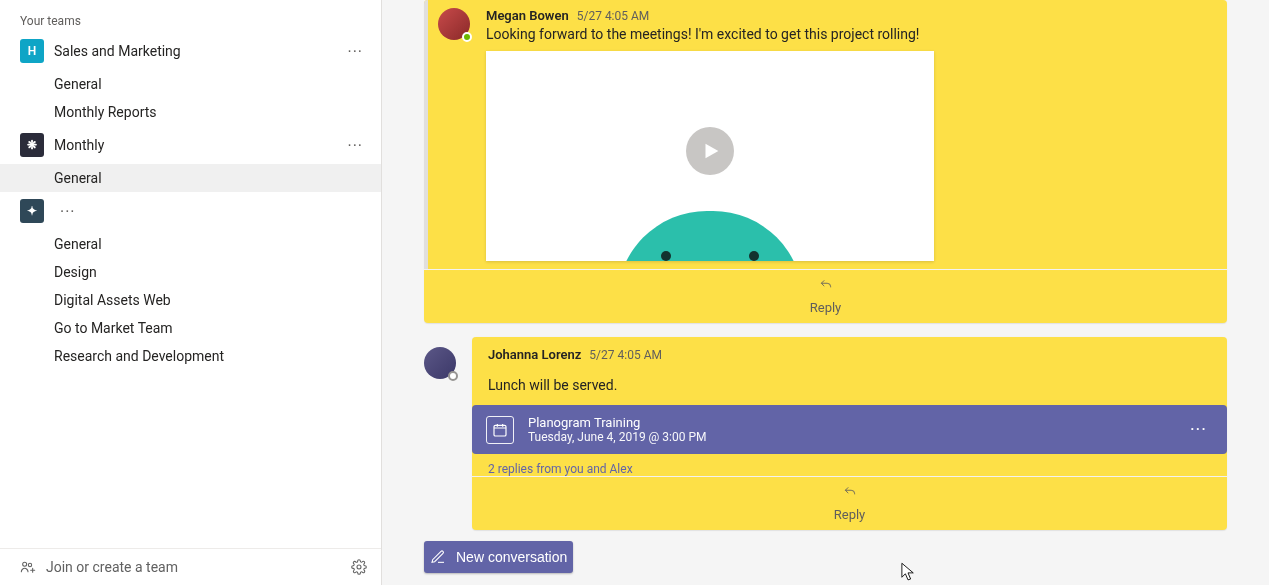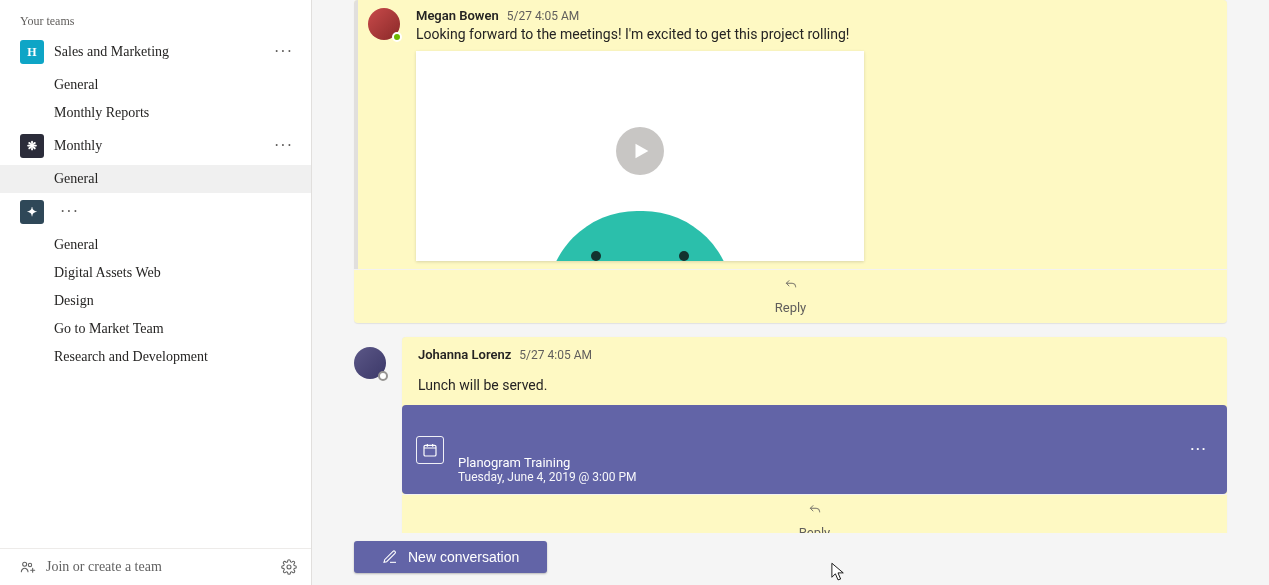--- a/index.html
+++ b/index.html
@@ -7,27 +7,26 @@
     font-family: "Segoe UI", -apple-system, BlinkMacSystemFont, Roboto, "Helvetica Neue", sans-serif;
     font-size: 14px;
     color: #252423;
     background: #f5f5f5;
     width: 1269px;
     height: 585px;
     overflow: hidden;
     display: flex;
   }
   .sidebar {
-    width: 312px;
+    width: 382px;
     background: #fff;
     border-right: 1px solid #e1dfdd;
     display: flex;
     flex-direction: column;
     position: relative;
-    font-family: Liberation Serif, serif;
   }
   .sidebar-scroll {
     flex: 1;
     overflow-y: auto;
     padding-top: 8px;
   }
   .your-teams {
     font-size: 12px;
     color: #605e5c;
     padding: 6px 12px 4px 20px;
@@ -103,21 +102,21 @@
     display: flex;
     flex-direction: column;
     overflow: hidden;
   }
   .message-list {
     flex: 1;
     overflow-y: auto;
     padding: 0 42px 10px 42px;
   }
   .post-card {
-    background: #fef9c3;
+    background: #fde047;
     border-radius: 4px;
     box-shadow: 0 0.5px 1px rgba(0,0,0,0.08);
     position: relative;
     padding: 0;
     margin-bottom: 14px;
     overflow: hidden;
   }
   .msg-header {
     display: flex;
     align-items: baseline;
@@ -249,21 +248,20 @@
     height: 28px;
     border: 1.5px solid rgba(255,255,255,0.9);
     border-radius: 3px;
     display: flex;
     align-items: center;
     justify-content: center;
   }
   .event-details .event-title {
     font-size: 13px;
     font-weight: 400;
-    margin-top: 40px;
   }
   .event-details .event-time {
     font-size: 12px;
     opacity: 0.95;
   }
   .event-more {
     margin-left: auto;
     color: #fff;
     font-size: 18px;
     letter-spacing: 1px;
@@ -278,21 +276,21 @@
   }
 
   .compose-area {
     padding: 8px 42px 12px 42px;
   }
   .new-convo-btn {
     background: #6264a7;
     color: #fff;
     border: none;
     border-radius: 3px;
-    padding: 8px 28px;
+    padding: 8px 6px;
     display: inline-flex;
     align-items: center;
     gap: 10px;
     font-size: 14px;
     cursor: pointer;
     box-shadow: 0 1px 2px rgba(0,0,0,0.25);
   }
   .new-convo-btn svg {
     width: 16px;
     height: 16px;
@@ -350,22 +348,22 @@
       <div class="team-name">Monthly</div>
       <div class="team-more">···</div>
     </div>
     <div class="channel selected">General</div>
 
     <div class="team-header">
       <div class="team-avatar" style="background:#2f4858">✦</div>
       <div class="team-more">···</div>
     </div>
     <div class="channel">General</div>
+    <div class="channel">Design</div>
     <div class="channel">Digital Assets Web</div>
-    <div class="channel">Design</div>
     <div class="channel">Go to Market Team</div>
     <div class="channel">Research and Development</div>
   </div>
 
   <div class="sidebar-footer">
     <div class="join-link">
       <span class="icon">
         <svg viewBox="0 0 24 24" fill="none" stroke="#616161" stroke-width="1.6" stroke-linecap="round">
           <circle cx="7" cy="8" r="3"></circle>
             <circle cx="15" cy="9" r="2.5"></circle>
@@ -443,20 +441,21 @@
               <rect x="3" y="5" width="18" height="16" rx="2"></rect>
                 <path d="M3 9h18M8 3v4M16 3v4"></path>
             </svg>
           </div>
           <div class="event-details">
             <div class="event-title">Planogram Training</div>
             <div class="event-time">Tuesday, June 4, 2019 @ 3:00 PM</div>
           </div>
           <div class="event-more">···</div>
         </div>
+        <div class="replies-summary">2 replies from you and Alex</div>
         <div class="reply-row">
           <svg viewBox="0 0 24 24">
               <path d="M9 14l-5-5 5-5"></path>
               <path d="M4 9h10a6 6 0 0 1 6 6v1"></path>
             </svg>
           <span>Reply</span>
         </div>
       </div>
     </div>
 

